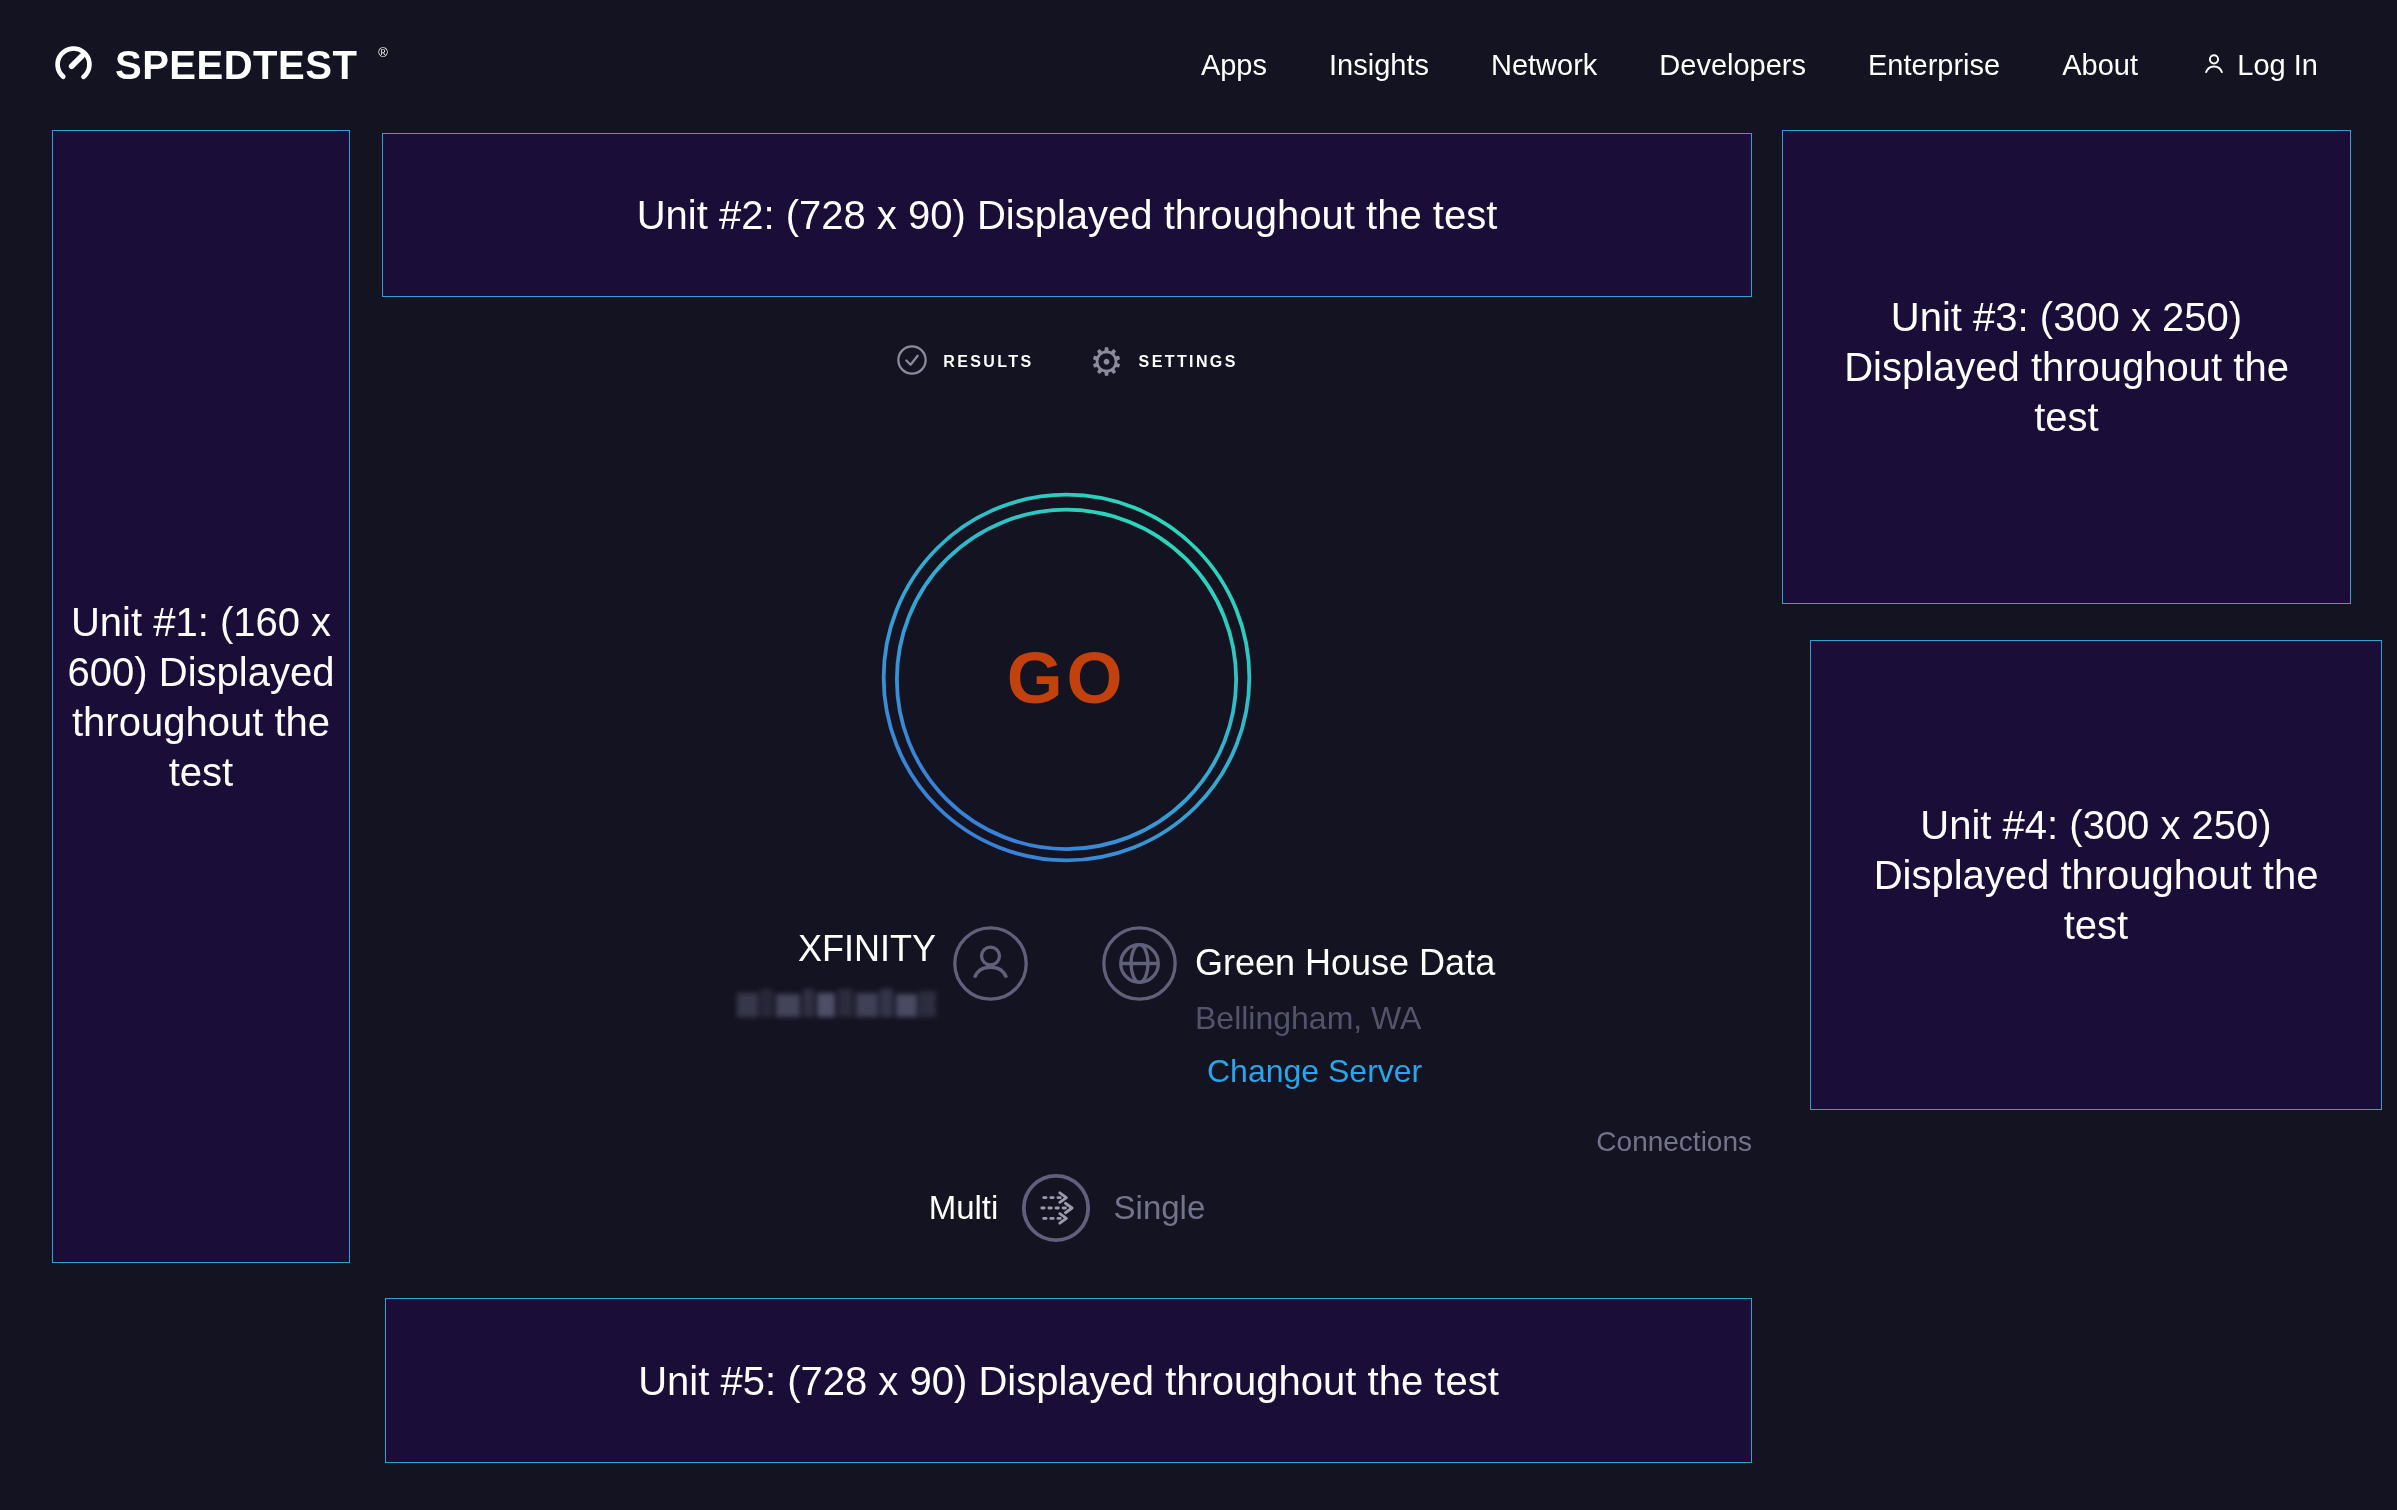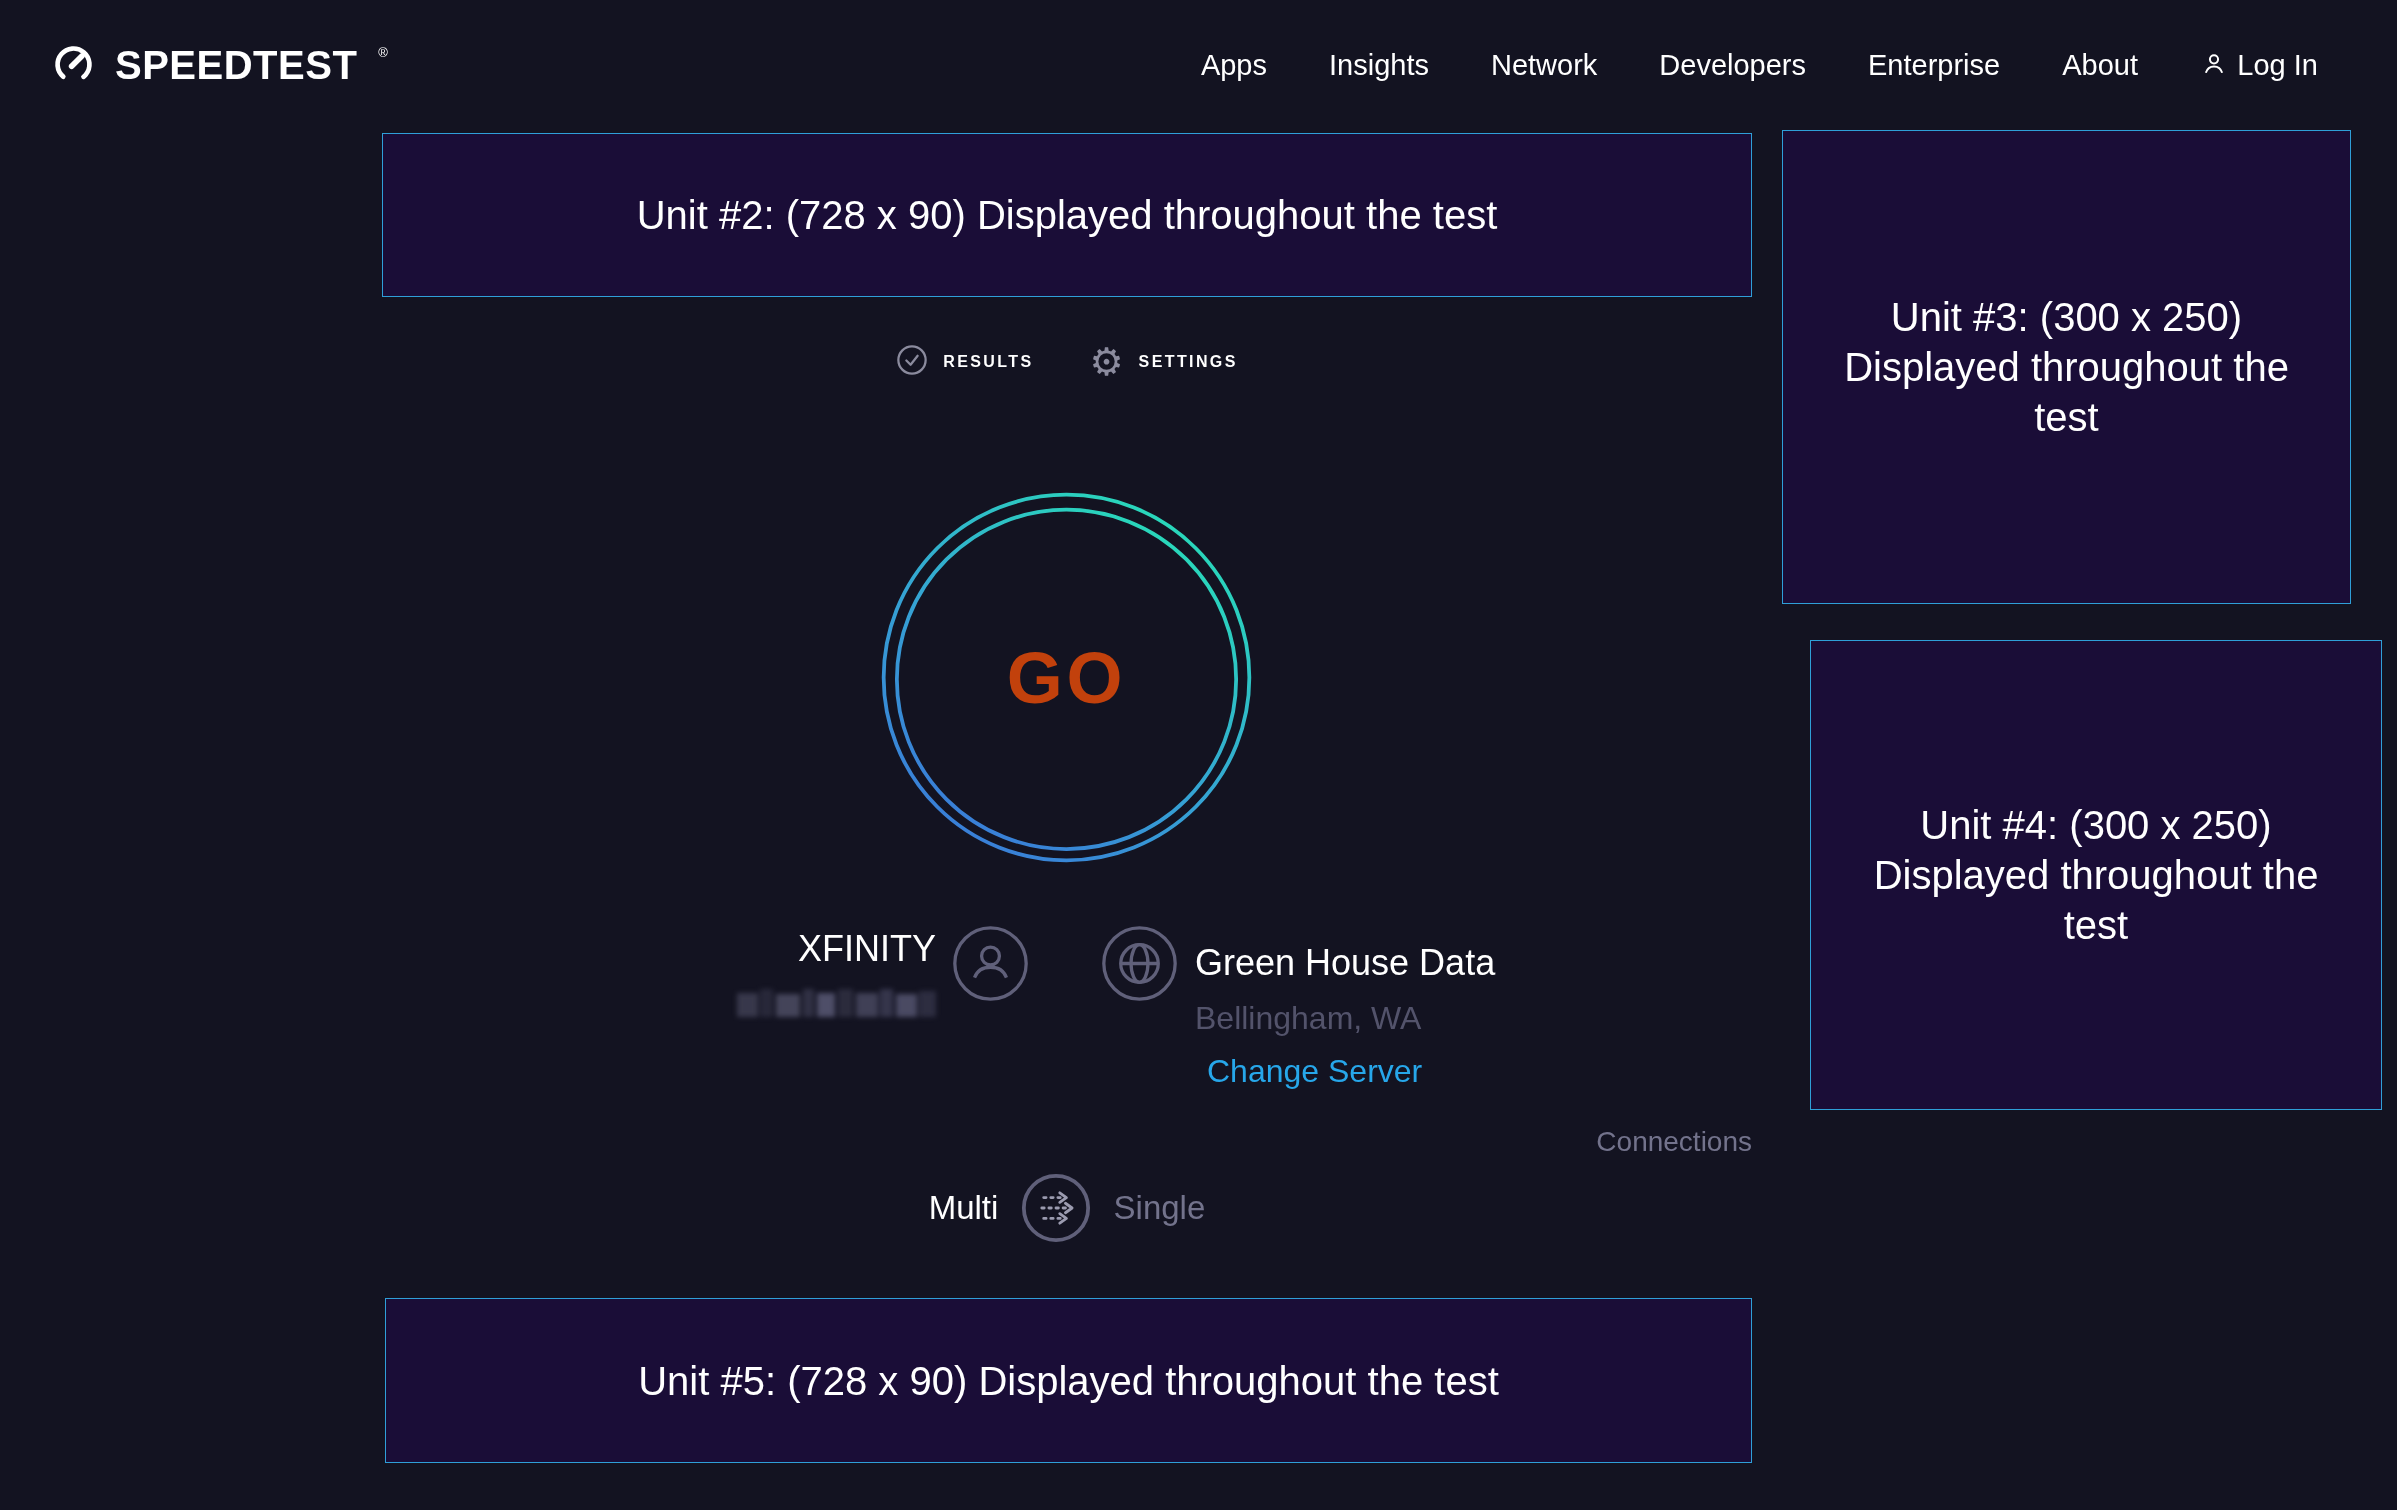--- a/index.html
+++ b/index.html
@@ -123,20 +123,23 @@
           <svg width="28" height="28" viewBox="0 0 24 24" fill="none" stroke="#ffffff" stroke-width="1.7">
             <circle cx="12" cy="8" r="3.5"></circle>
             <path d="M5 19.5c1.1-3.6 3.7-5.4 7-5.4s5.9 1.8 7 5.4"></path>
           </svg>
         </span>
         <span class="nav-item">Log In</span>
       </span>
     </div>
   </div>
 
+  <div class="ad ad-1">
+    <span>Unit #1: (160 x 600) Displayed throughout the test</span>
+  </div>
   <div class="ad ad-2">
     <span>Unit #2: (728 x 90) Displayed throughout the test</span>
   </div>
   <div class="ad ad-3">
     <span>Unit #3: (300 x 250) Displayed throughout the test</span>
   </div>
   <div class="ad ad-4">
     <span>Unit #4: (300 x 250) Displayed throughout the test</span>
   </div>
   <div class="ad ad-5">

